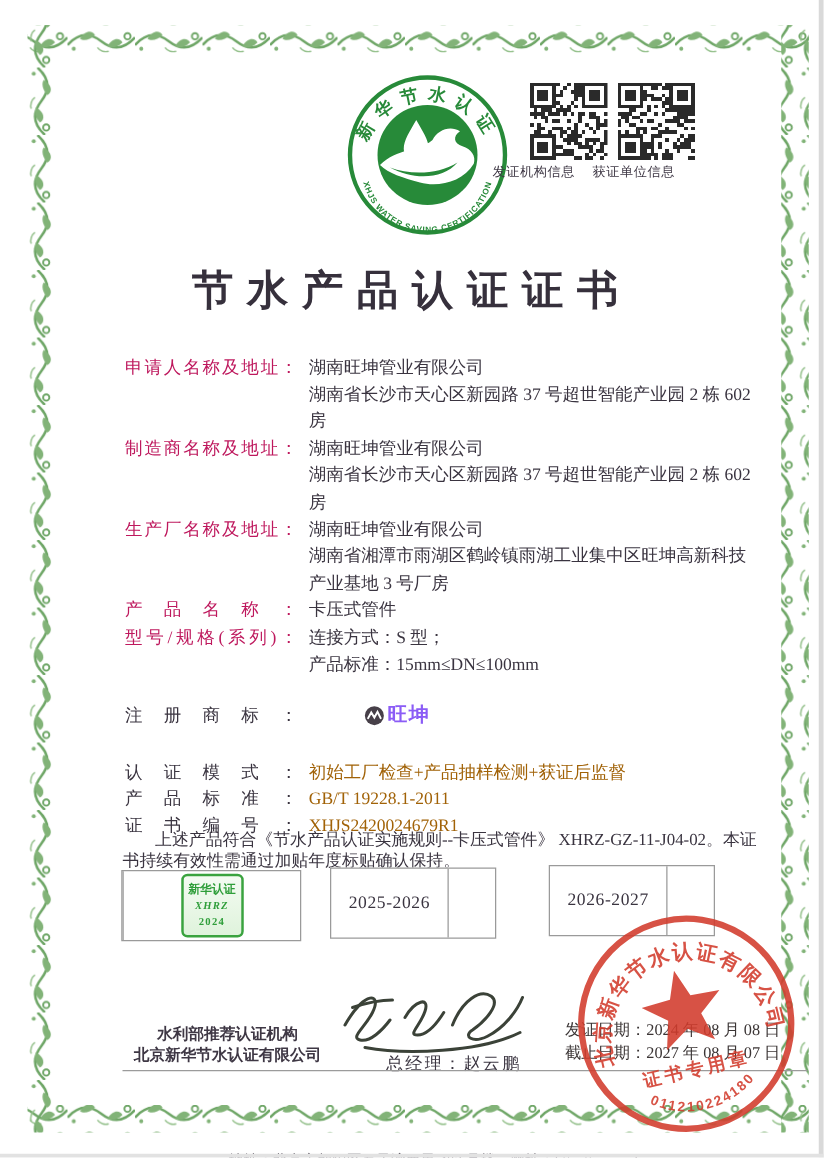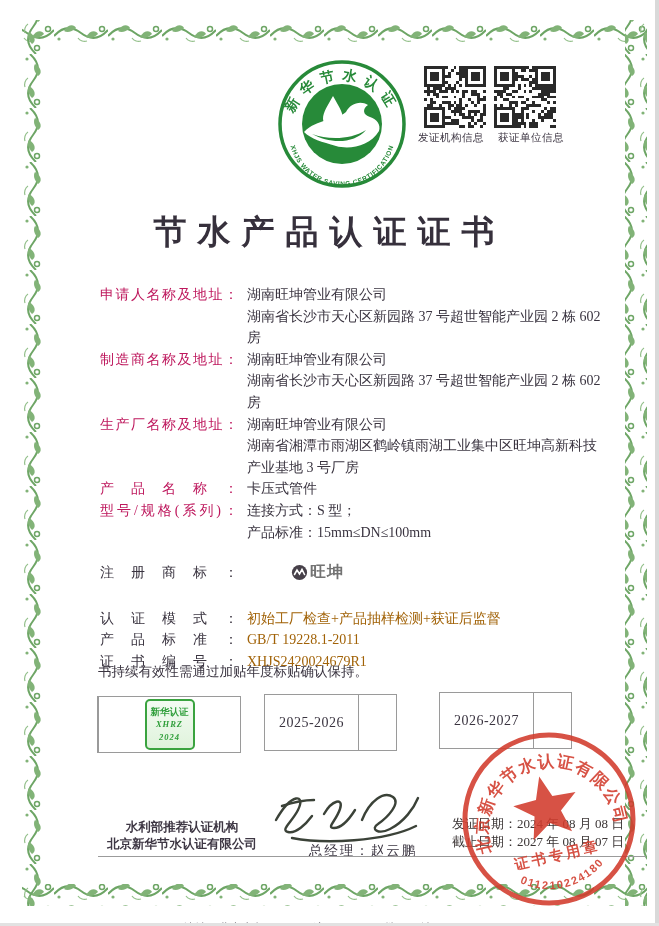--- a/index.html
+++ b/index.html
@@ -6,39 +6,39 @@
   .page{position:relative;width:659px;height:926px;background:#ffffff;overflow:hidden;
         font-family:"Liberation Serif","DejaVu Serif",serif;color:#3e3744;}
   .page-edge{position:absolute;right:0;top:0;width:4px;height:100%;background:#d9d9d9;}
   .page-edge-b{position:absolute;left:0;bottom:0;width:100%;height:3px;background:#e2e2e2;}
   .border-svg{position:absolute;left:0;top:0;pointer-events:none;}
 
   
   .logo{position:absolute;left:276px;top:58px;width:132px;height:132px;}
   .qr-row{position:absolute;left:424px;top:66px;display:flex;gap:8px;}
   .qr{width:62px;height:62px;}
-  .qr-labels{position:absolute;left:416px;top:131px;display:flex;gap:10px;
+  .qr-labels{position:absolute;left:392px;top:131px;display:flex;gap:10px;
              font-family:"Liberation Serif",serif;font-size:10.5px;color:#3e3744;}
   .qr-labels span{width:70px;text-align:center;letter-spacing:0.5px;}
 
   .title{position:absolute;left:0;top:210px;width:100%;text-align:center;
          font-family:"Liberation Sans","DejaVu Sans",sans-serif;font-weight:700;
          font-size:33px;letter-spacing:11px;color:#36303c;}
 
   
   .info{position:absolute;left:100px;top:284px;width:478px;font-size:14px;line-height:21.6px;}
   .irow{display:flex;align-items:flex-start;}
   .ilabel{width:138px;margin-right:9px;text-align:justify;text-align-last:justify;flex:none;color:#be185d;}
   .ival{flex:1;color:#3a3440;}
   .ival div{white-space:nowrap;}
 
   .tm-row{position:absolute;left:100px;top:562px;display:flex;align-items:center;font-size:14px;gap:44px;}
   .tm-label{width:138px;margin-right:9px;text-align:justify;text-align-last:justify;color:#3a3440;}
   .tm-val{display:flex;align-items:center;gap:2px;}
-  .tm-name{font-family:"Liberation Sans",sans-serif;font-weight:700;font-size:16px;color:#737373;letter-spacing:1px;}
+  .tm-name{font-family:"Liberation Sans",sans-serif;font-weight:700;font-size:16px;color:#8b5cf6;letter-spacing:1px;}
 
   .cert{position:absolute;left:100px;top:608px;width:478px;font-size:14px;line-height:21.3px;}
   .crow{display:flex;}
   .clabel{width:138px;margin-right:9px;text-align:justify;text-align-last:justify;flex:none;color:#3a3440;}
   .cval{color:#a16207;}
 
   .statement{position:absolute;left:98px;top:664px;width:468px;font-size:13.5px;line-height:16.5px;color:#3a3440;}
   .statement .l1{text-indent:26px;white-space:nowrap;}
   .statement .l2{white-space:nowrap;}
 
@@ -51,21 +51,21 @@
   .b1 .cell-year{width:87px;}
   .b2{left:264px;top:694px;width:131px;}
   .b2 .cell-year{width:93px;}
   .b3{left:439px;top:692px;width:131px;}
   .b3 .cell-year{width:93px;}
   .sticker{width:46px;height:47px;border:2px solid #3aa33f;border-radius:5px;
            background:linear-gradient(180deg,#f4fbf2,#dff3dc);
            display:flex;flex-direction:column;align-items:center;justify-content:center;line-height:13px;}
   .sticker .s1{font-family:"Liberation Sans",sans-serif;font-weight:700;font-size:9.5px;color:#2f9e3a;}
   .sticker .s2{font-style:italic;font-weight:700;font-size:8.5px;color:#2f9e3a;letter-spacing:1px;}
-  .sticker .s3{font-style:italic;font-weight:700;font-size:8.5px;color:#2f9e3a;letter-spacing:1px;}
+  .sticker .s3{font-weight:700;font-size:8.5px;color:#2f9e3a;letter-spacing:1px;}
 
   
   .org{position:absolute;left:92px;top:820px;width:180px;text-align:center;
        font-family:Liberation Mono, monospace;font-weight:600;font-size:12.5px;line-height:17px;color:#3e3744;}
   .signature{position:absolute;left:262px;top:784px;}
   .manager{position:absolute;left:278px;top:842px;width:170px;text-align:center;
            font-size:13.5px;letter-spacing:2px;color:#3a3440;}
   .hairline{position:absolute;left:98px;top:856px;width:548px;height:1px;background:#9b9b9b;}
   .address{position:absolute;left:95px;top:873px;width:555px;text-align:center;
            font-size:11.5px;color:#3e3744;letter-spacing:0.3px;margin-top:48px;}
@@ -675,20 +675,21 @@
       <div class="clabel">产品标准：</div>
       <div class="cval">GB/T 19228.1-2011</div>
     </div>
     <div class="crow">
       <div class="clabel">证书编号：</div>
       <div class="cval">XHJS2420024679R1</div>
     </div>
   </div>
 
   <div class="statement">
+    <div class="l1">上述产品符合《节水产品认证实施规则--卡压式管件》 XHRZ-GZ-11-J04-02。本证</div>
     <div class="l2">书持续有效性需通过加贴年度标贴确认保持。</div>
   </div>
 
   <div class="ybox b1">
     <div class="cell-stick">
       <div class="sticker">
         <div class="s1">新华认证</div>
         <div class="s2">XHRZ</div>
         <div class="s3">2024</div>
       </div>

